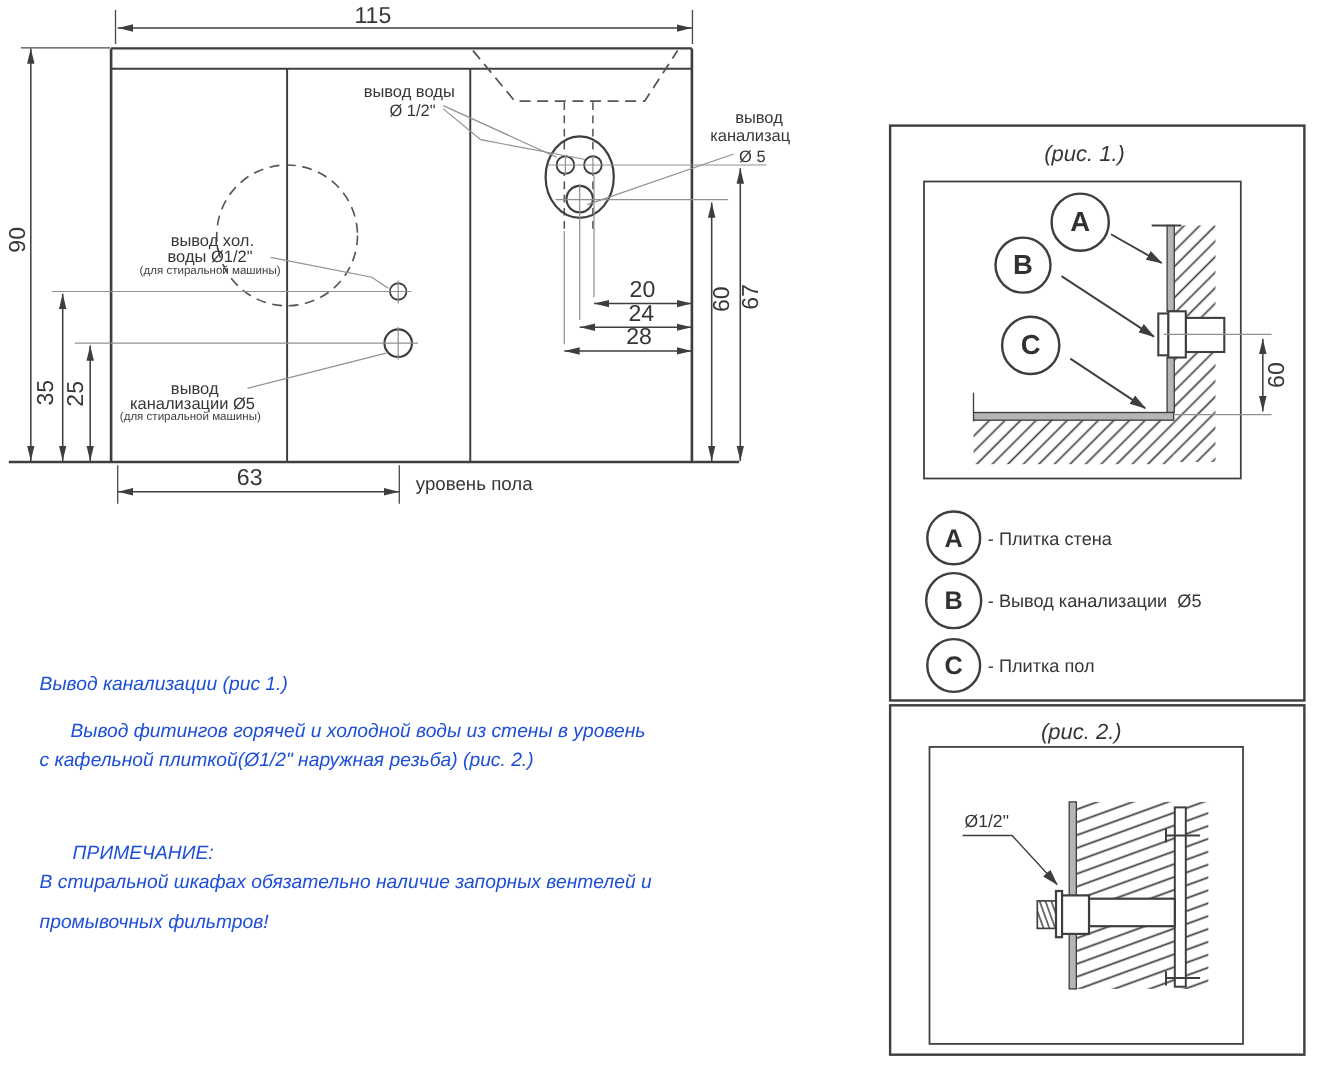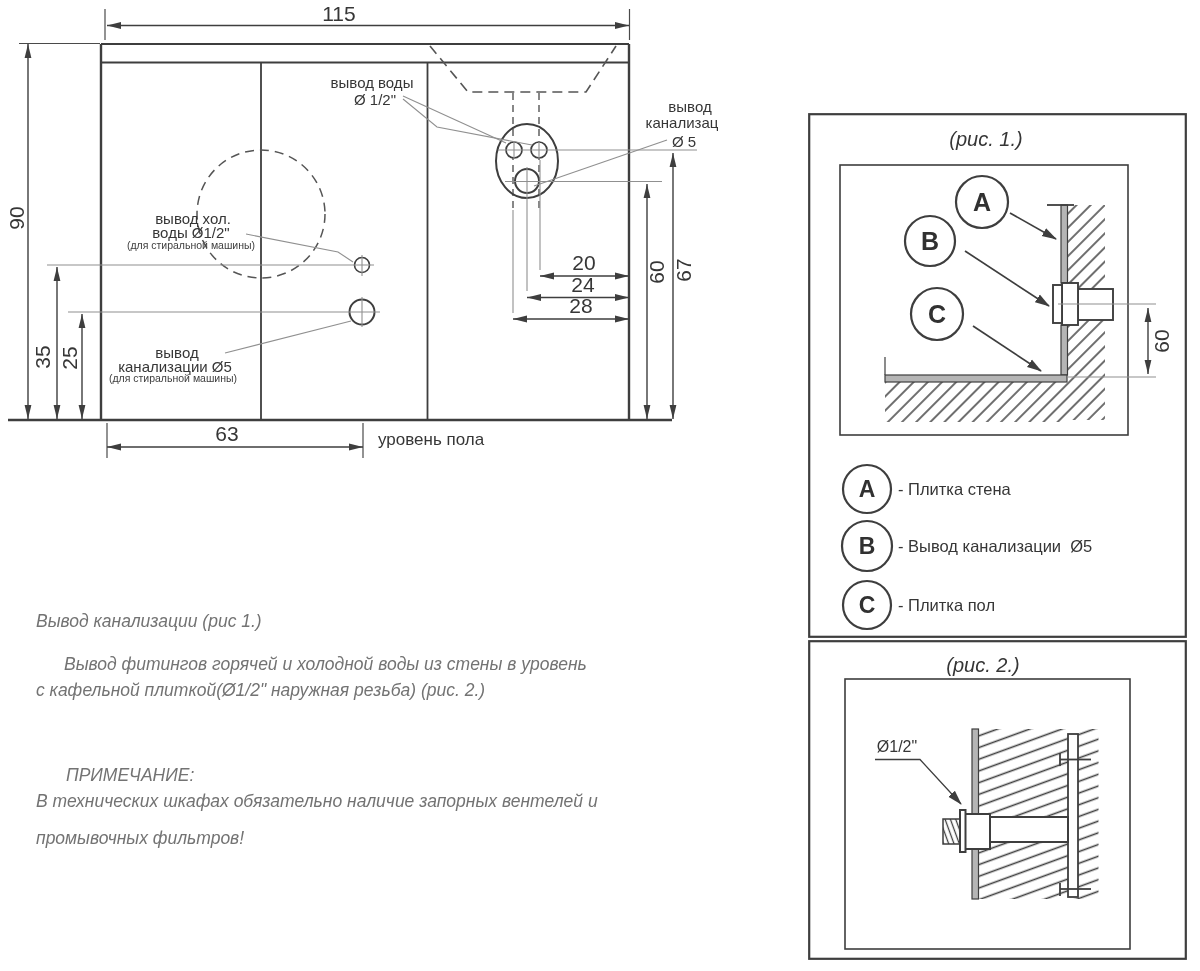--- a/index.html
+++ b/index.html
@@ -11,21 +11,21 @@
   #fig2-svg{left:808px;top:640px;}
   .t  {font-size:15px;fill:#363636;}
   .ts {font-size:10.5px;fill:#3e3e3e;}
   .td {font-size:21px;fill:#363636;}
   .tf {font-size:17px;fill:#363636;}
   .ti {font-size:20px;font-style:italic;fill:#363636;}
   .tl {font-size:16.5px;fill:#363636;}
   .tc {font-size:25px;font-weight:bold;fill:#313131;}
   .tc2{font-size:23px;font-weight:bold;fill:#313131;}
   .tm {font-size:16px;fill:#363636;}
-  .note{position:absolute;left:36px;font-style:italic;font-size:17.5px;color:#737373;white-space:nowrap;}
+  .note{position:absolute;left:36px;font-style:italic;font-size:17.5px;color:#1d4ed8;white-space:nowrap;}
 </style>
 </head>
 <body>
 
 <div id="page">
 
   <svg width="0" height="0">
     <defs>
       <marker id="ah" viewBox="0 0 14 8" refX="14" refY="4" markerWidth="14" markerHeight="8" orient="auto-start-reverse" markerUnits="userSpaceOnUse">
         <path d="M14,4 L0,0.6 L0,7.4 Z" fill="#3e3e3e"></path>
@@ -201,16 +201,16 @@
       <rect x="135" y="179" width="17" height="25" fill="url(#h3)" stroke="#3e3e3e" stroke-width="1.5"></rect>
       <path d="M67,119.5 L112,119.5 L153,164" fill="none" stroke="#3e3e3e" stroke-width="1.3" marker-end="url(#ah2)"></path>
       <text class="tm" x="89" y="112" text-anchor="middle">Ø1/2"</text>
     </g>
   </svg>
 
   <div class="note" style="top:611px;">Вывод канализации (рис 1.)</div>
   <div class="note" style="top:654px;margin-left:28px;">Вывод фитингов горячей и холодной воды из стены в уровень</div>
   <div class="note" style="top:680px;">с кафельной плиткой(Ø1/2" наружная резьба) (рис. 2.)</div>
   <div class="note" style="top:765px;margin-left:30px;">ПРИМЕЧАНИЕ:</div>
-  <div class="note" style="top:791px;">В технических шкафах обязательно наличие запорных вентелей и</div>
+  <div class="note" style="top:791px;">В стиральной шкафах обязательно наличие запорных вентелей и</div>
   <div class="note" style="top:828px;">промывочных фильтров!</div>
 
 </div>
 
 </body></html>

